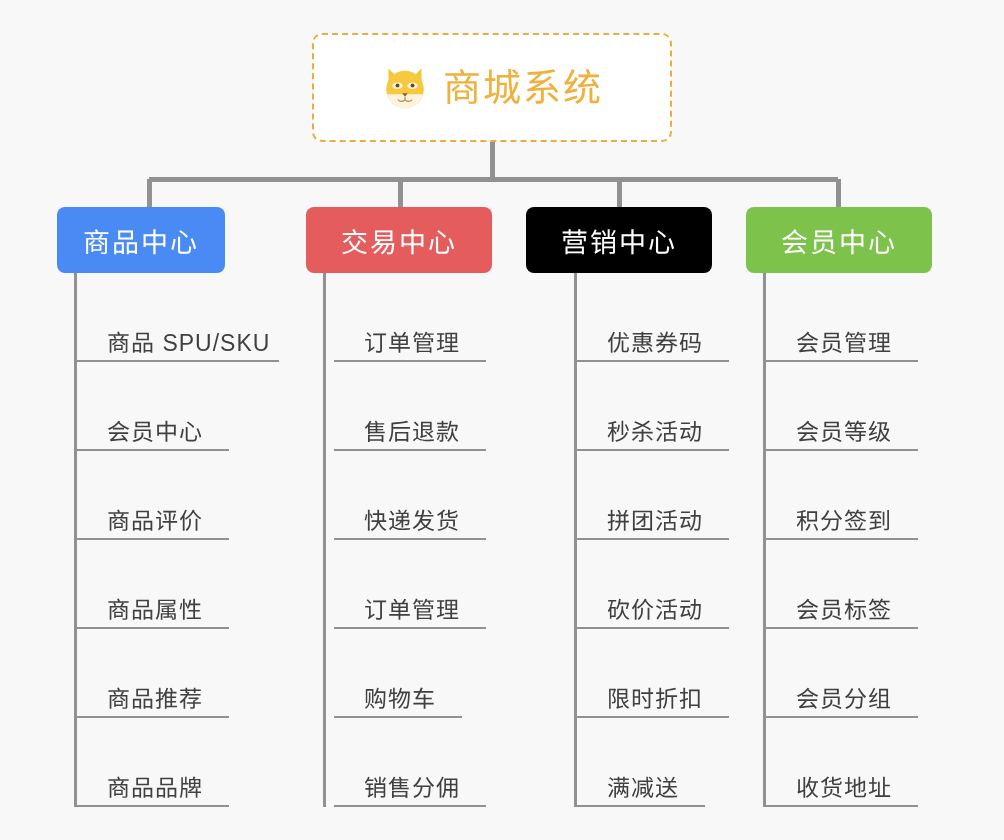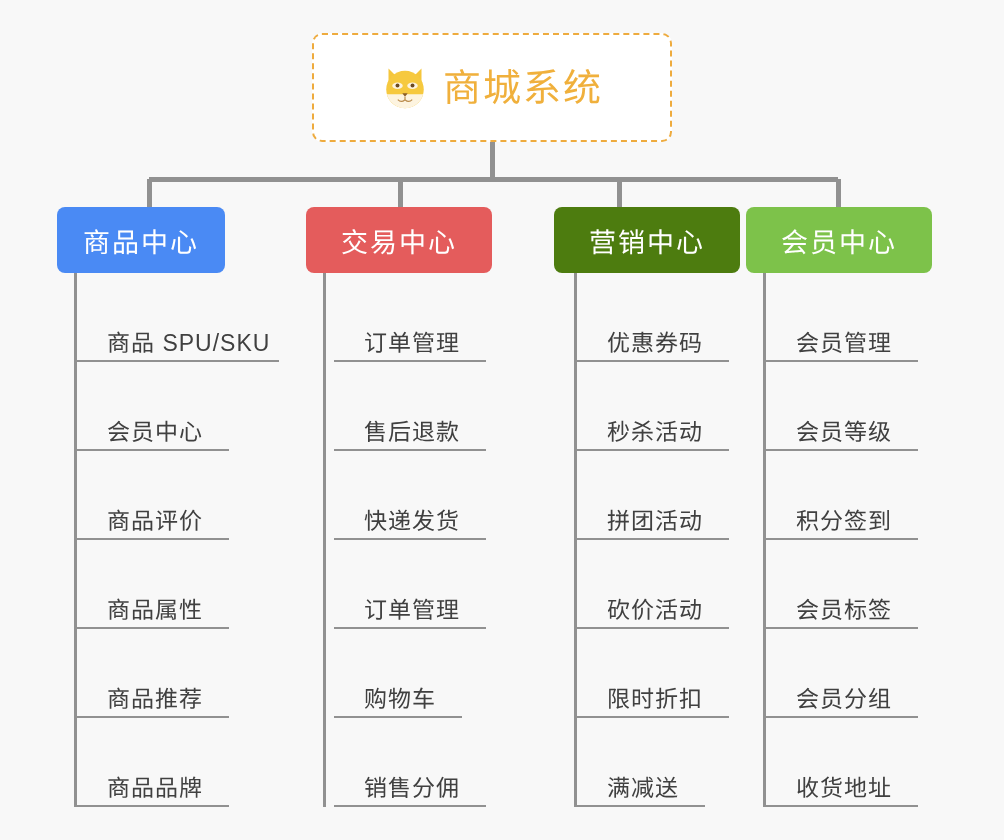--- a/index.html
+++ b/index.html
@@ -227,21 +227,21 @@
           <span class="leaf-label">购物车</span>
         </div>
         <div class="leaf-item">
           <span class="leaf-underline" style="width: 152px; border-bottom-color: rgb(145, 145, 145);"></span>
           <span class="leaf-label">销售分佣</span>
         </div>
       </div>
     </div>
 
     <div class="column col-2">
-      <div class="cat-box" style="background: #4d7c0f; margin-left: 28px;">
+      <div class="cat-box" style="background: #000000;">
         <span>营销中心</span>
       </div>
       <div class="leaf-list" style="border-left-color: rgb(145, 145, 145); margin-left: 48px;">
         <div class="leaf-item">
           <span class="leaf-underline" style="width: 152px; border-bottom-color: rgb(145, 145, 145);"></span>
           <span class="leaf-label">优惠券码</span>
         </div>
         <div class="leaf-item">
           <span class="leaf-underline" style="width: 152px; border-bottom-color: rgb(145, 145, 145);"></span>
           <span class="leaf-label">秒杀活动</span>

